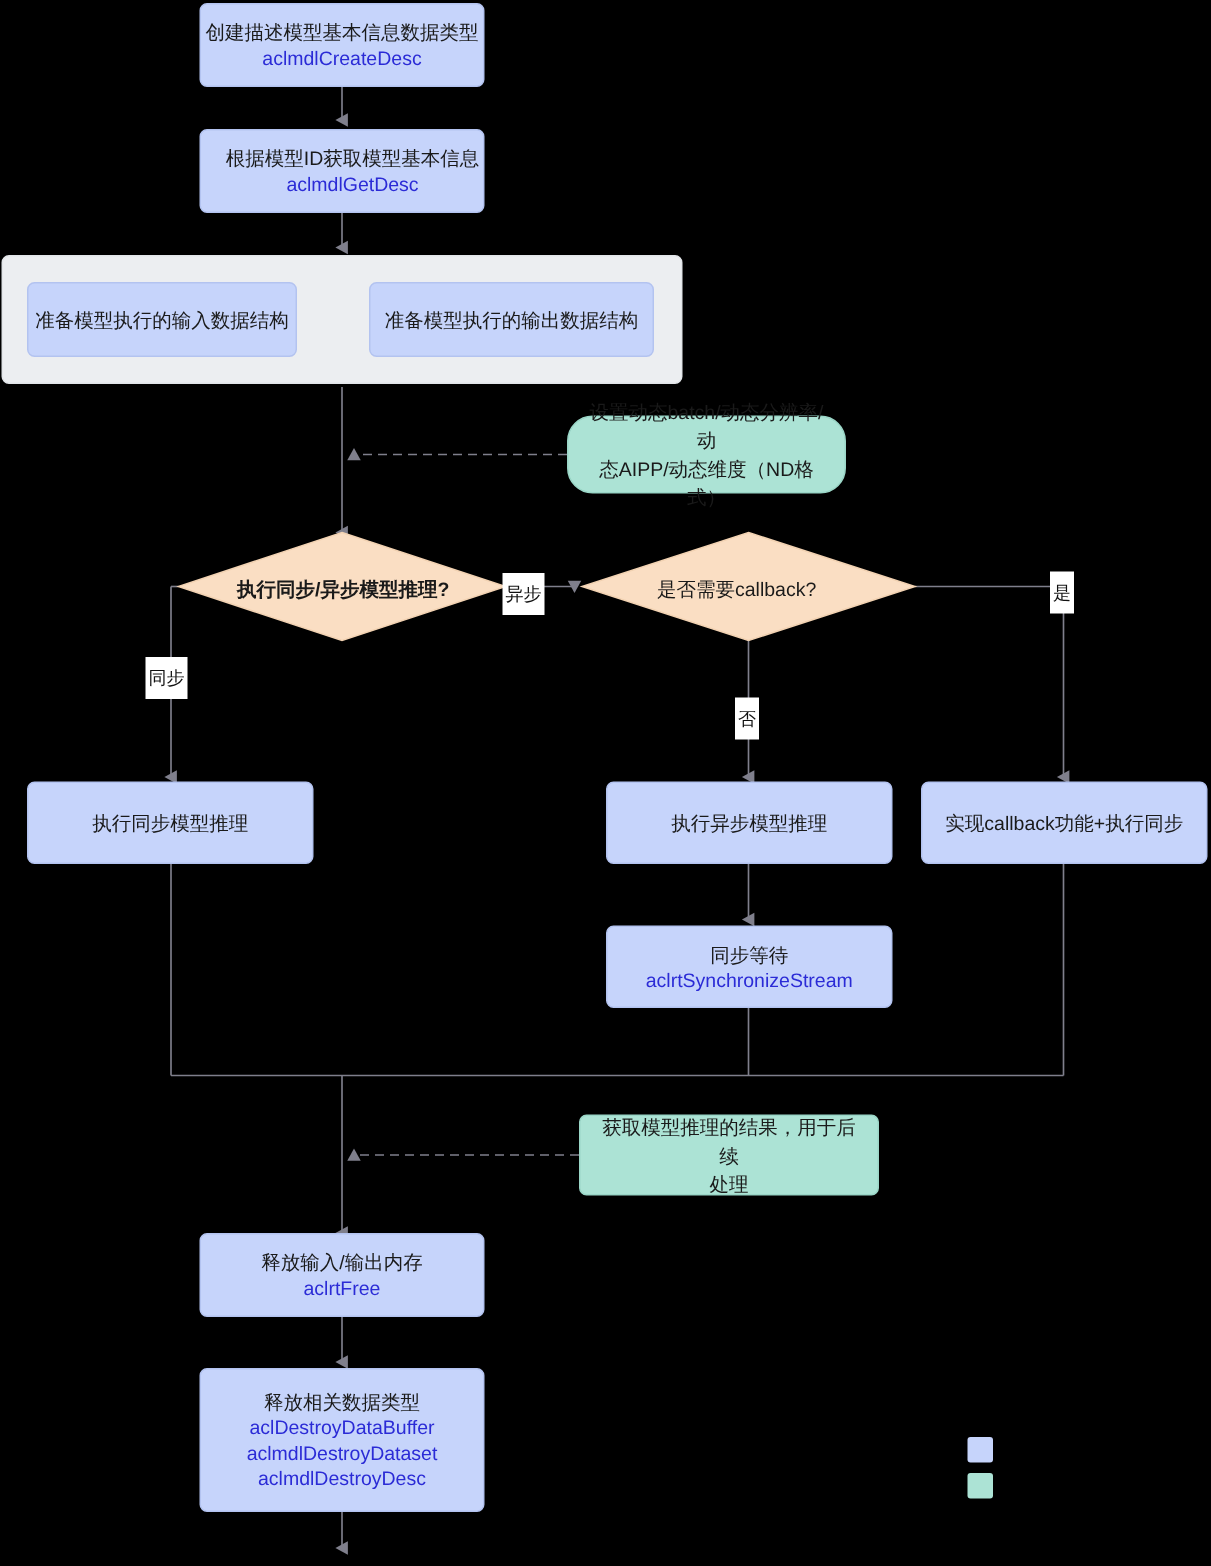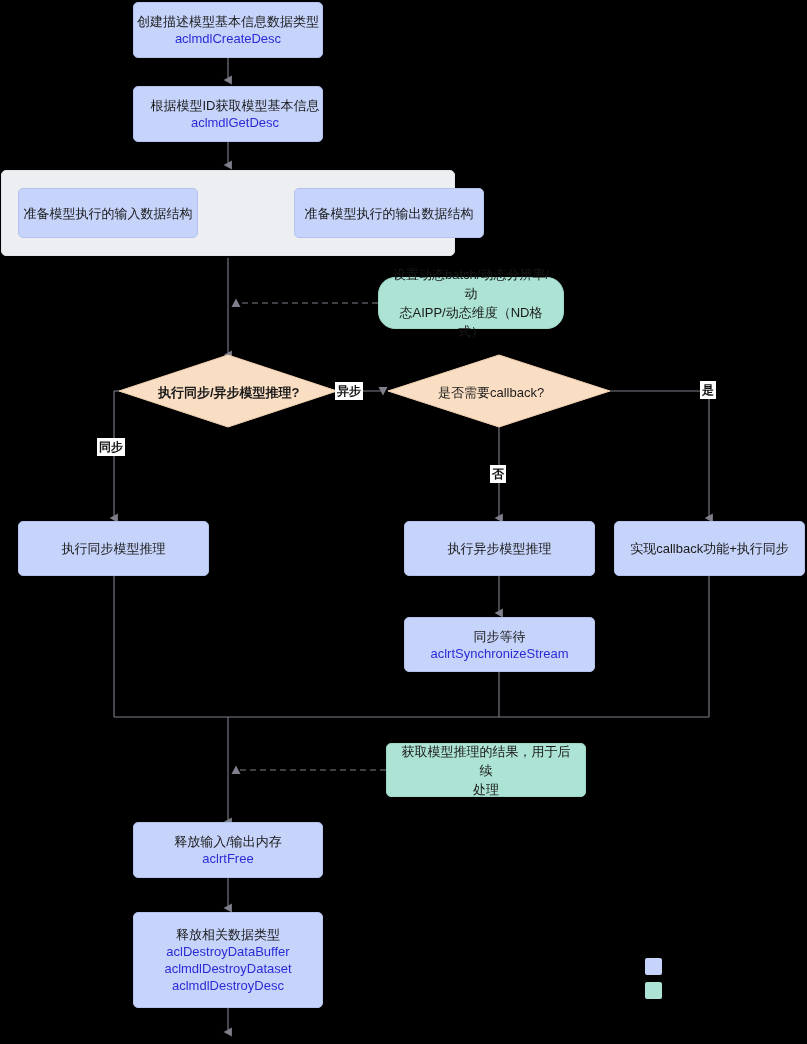--- a/index.html
+++ b/index.html
@@ -8,21 +8,21 @@
   svg#wires{position:absolute;left:0;top:0;width:807px;height:1044px;pointer-events:none;}
   .node{position:absolute;box-sizing:border-box;display:flex;align-items:center;justify-content:center;
         text-align:center;border-radius:5px;}
   .proc{background:#c6d4fb;border:1px solid #b3c3f0;color:#1a1a1a;font-size:13px;line-height:17px;text-align:center;}
   .proc .api{color:#2b2bd6;display:block;}
   .note{background:#ace3d5;border:1px solid #9ad6c7;color:#1a1a1a;font-size:13px;line-height:19px;
         border-radius:5px;padding:0 10px;}
   .group{position:absolute;background:#eceef1;border:1px solid #e2e5e9;border-radius:5px;box-sizing:border-box;}
   .dtxt{position:absolute;color:#1a1a1a;font-size:13px;white-space:nowrap;}
   .elabel{position:absolute;background:#ffffff;color:#111;font-size:12px;line-height:14px;
-          padding:2px 2px;white-space:nowrap;font-weight:bold;}
+          padding:7px 2px;white-space:nowrap;}
   .swatch{position:absolute;width:17px;height:17px;border-radius:2px;}
 </style>
 </head>
 <body>
 
 <div id="stage">
 
   <svg id="wires" viewBox="0 0 807 1044" xmlns="http://www.w3.org/2000/svg">
     <defs>
       <marker id="ah" markerWidth="10" markerHeight="10" refX="5" refY="4.4" orient="auto" markerUnits="userSpaceOnUse">
@@ -84,21 +84,21 @@
       <span class="api">aclmdlGetDesc</span>
     </div>
   </div>
 
   <div class="group" style="left:1px;top:170px;width:454px;height:86px;"></div>
 
   <div class="node proc" style="left:18px;top:188px;width:180px;height:50px;">
     <span>准备模型执行的输入数据结构</span>
   </div>
 
-  <div class="node proc" style="left:246px;top:188px;width:190px;height:50px;margin-left:48px;">
+  <div class="node proc" style="left:246px;top:188px;width:190px;height:50px;">
     <span>准备模型执行的输出数据结构</span>
   </div>
 
   <div class="node note" style="left:378px;top:277px;width:186px;height:52px;border-radius:17px;">
     <div>
       <span>设置动态batch/动态分辨率/动</span><br>
       <span>态AIPP/动态维度（ND格式）</span>
     </div>
   </div>
 

